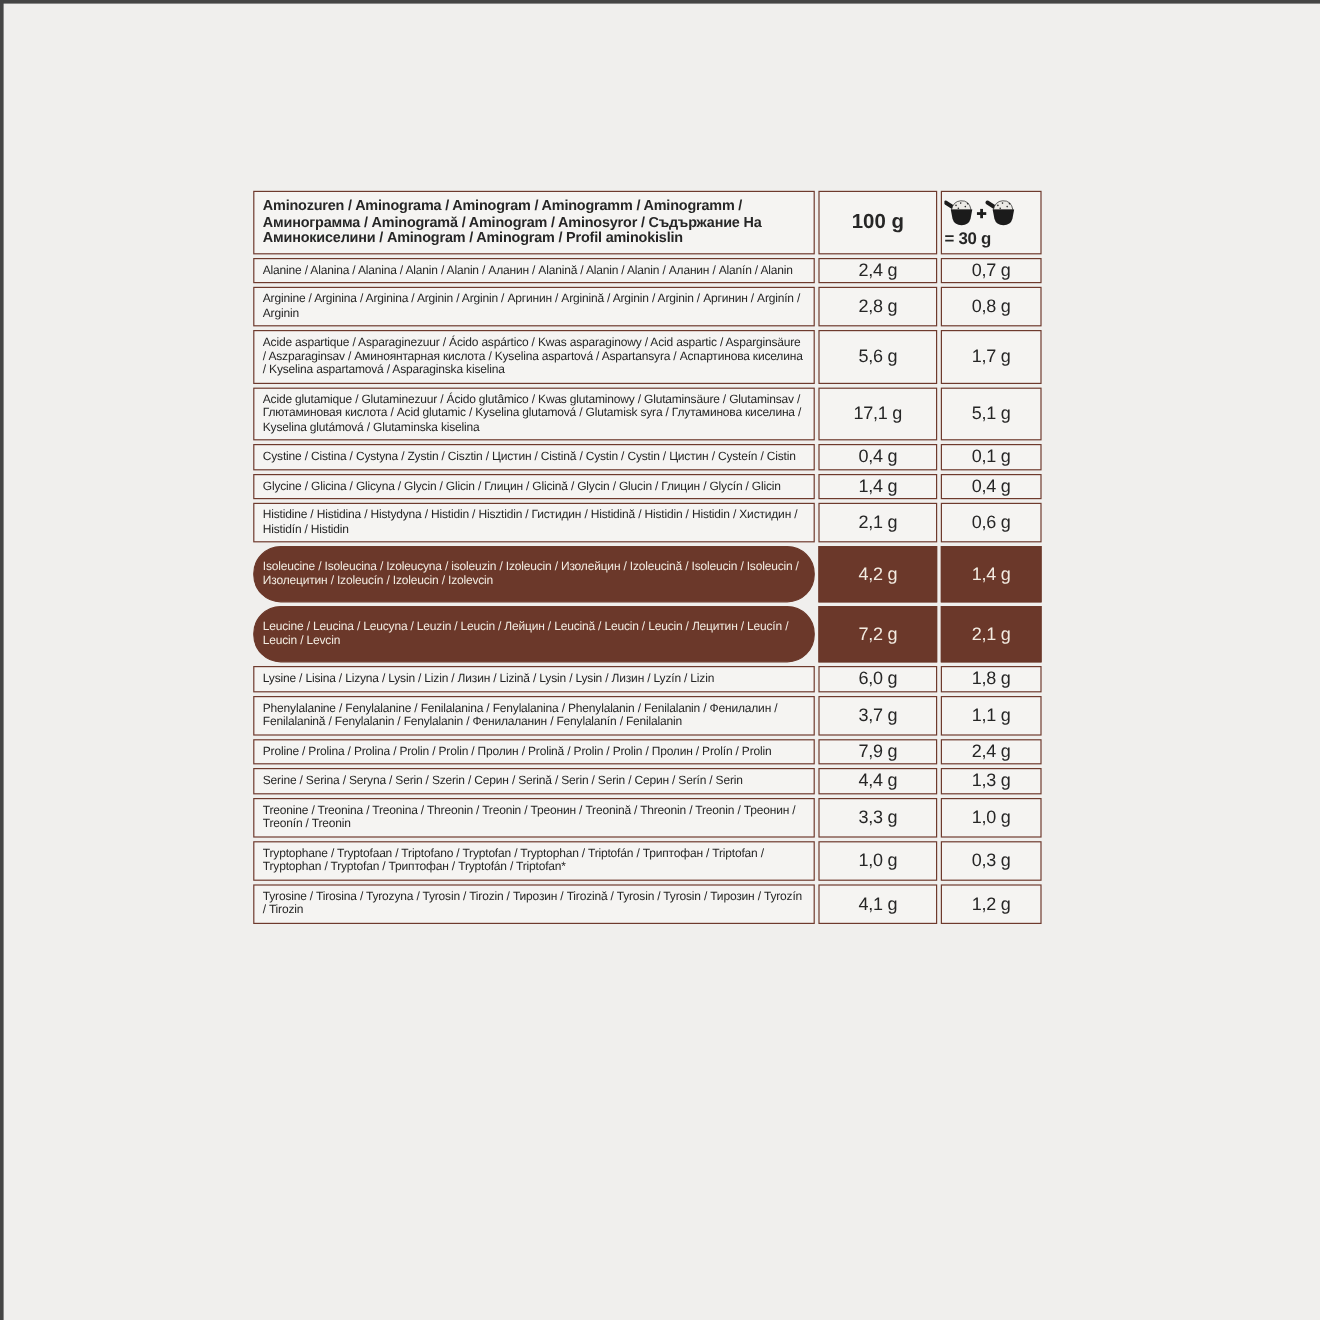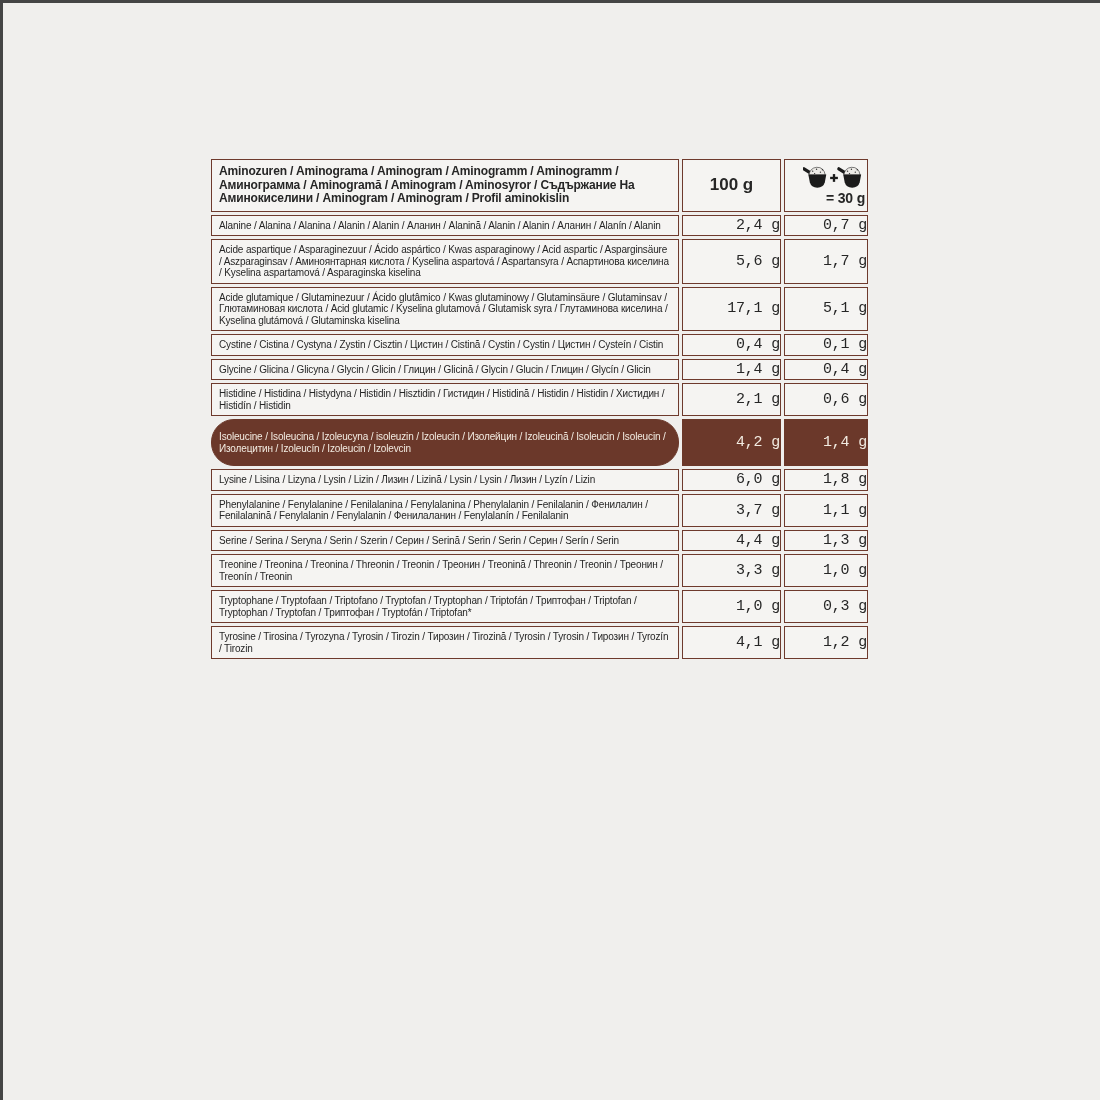--- a/index.html
+++ b/index.html
@@ -49,33 +49,32 @@
     letter-spacing:-0.15px;
     padding:4px 7px;
   }
   th.name-cell{
     font-size:12px;
     line-height:13.5px;
     font-weight:bold;
     padding:5px 7px;
   }
   td.val-cell{
-    text-align:right;
+    text-align:center;
     font-size:15px;
     letter-spacing:-0.2px;
-    font-family:Liberation Mono, monospace;
   }
   th.head-100{
     text-align:center;
     font-size:17px;
     font-weight:bold;
     margin-left:28px;
   }
   th.head-scoop{
-    text-align:right;
+    text-align:left;
     padding:3px 2px;
   }
   .scoops{line-height:0;}
   .scoop-label{
     font-size:14px;
     font-weight:bold;
     letter-spacing:-0.2px;
     margin-top:0px;
   }
   tr.hl td{
@@ -133,20 +132,25 @@
       </th>
     </tr>
   </thead>
   <tbody>
       <tr>
         <td class="name-cell">Alanine / Alanina / Alanina / Alanin / Alanin / Аланин / Alanină / Alanin / Alanin / Аланин / Alanín / Alanin</td>
         <td class="val-cell">2,4 g</td>
         <td class="val-cell">0,7 g</td>
       </tr>
       <tr>
+        <td class="name-cell">Arginine / Arginina / Arginina / Arginin / Arginin / Аргинин / Arginină / Arginin / Arginin / Аргинин / Arginín / Arginin</td>
+        <td class="val-cell">2,8 g</td>
+        <td class="val-cell">0,8 g</td>
+      </tr>
+      <tr>
         <td class="name-cell">Acide aspartique / Asparaginezuur / Ácido aspártico / Kwas asparaginowy / Acid aspartic / Asparginsäure / Aszparaginsav / Аминоянтарная кислота / Kyselina aspartová / Aspartansyra / Аспартинова киселина / Kyselina aspartamová / Asparaginska kiselina</td>
         <td class="val-cell">5,6 g</td>
         <td class="val-cell">1,7 g</td>
       </tr>
       <tr>
         <td class="name-cell">Acide glutamique / Glutaminezuur / Ácido glutâmico / Kwas glutaminowy / Glutaminsäure / Glutaminsav / Глютаминовая кислота / Acid glutamic / Kyselina glutamová / Glutamisk syra / Глутаминова киселина / Kyselina glutámová / Glutaminska kiselina</td>
         <td class="val-cell">17,1 g</td>
         <td class="val-cell">5,1 g</td>
       </tr>
       <tr>
@@ -162,29 +166,39 @@
       <tr>
         <td class="name-cell">Histidine / Histidina / Histydyna / Histidin / Hisztidin / Гистидин / Histidină / Histidin / Histidin / Хистидин / Histidín / Histidin</td>
         <td class="val-cell">2,1 g</td>
         <td class="val-cell">0,6 g</td>
       </tr>
       <tr class="hl tall">
         <td class="name-cell">Isoleucine / Isoleucina / Izoleucyna / isoleuzin / Izoleucin / Изолейцин / Izoleucină / Isoleucin / Isoleucin / Изолецитин / Izoleucín / Izoleucin / Izolevcin</td>
         <td class="val-cell">4,2 g</td>
         <td class="val-cell">1,4 g</td>
       </tr>
+      <tr class="hl tall">
+        <td class="name-cell">Leucine / Leucina / Leucyna / Leuzin / Leucin / Лейцин / Leucină / Leucin / Leucin / Лецитин / Leucín / Leucin / Levcin</td>
+        <td class="val-cell">7,2 g</td>
+        <td class="val-cell">2,1 g</td>
+      </tr>
       <tr>
         <td class="name-cell">Lysine / Lisina / Lizyna / Lysin / Lizin / Лизин / Lizină / Lysin / Lysin / Лизин / Lyzín / Lizin</td>
         <td class="val-cell">6,0 g</td>
         <td class="val-cell">1,8 g</td>
       </tr>
       <tr>
         <td class="name-cell">Phenylalanine / Fenylalanine / Fenilalanina / Fenylalanina / Phenylalanin / Fenilalanin / Фенилалин / Fenilalanină / Fenylalanin / Fenylalanin / Фенилаланин / Fenylalanín / Fenilalanin</td>
         <td class="val-cell">3,7 g</td>
         <td class="val-cell">1,1 g</td>
+      </tr>
+      <tr>
+        <td class="name-cell">Proline / Prolina / Prolina / Prolin / Prolin / Пролин / Prolină / Prolin / Prolin / Пролин / Prolín / Prolin</td>
+        <td class="val-cell">7,9 g</td>
+        <td class="val-cell">2,4 g</td>
       </tr>
       <tr>
         <td class="name-cell">Serine / Serina / Seryna / Serin / Szerin / Серин / Serină / Serin / Serin / Серин / Serín / Serin</td>
         <td class="val-cell">4,4 g</td>
         <td class="val-cell">1,3 g</td>
       </tr>
       <tr>
         <td class="name-cell">Treonine / Treonina / Treonina / Threonin / Treonin / Треонин / Treonină / Threonin / Treonin / Треонин / Treonín / Treonin</td>
         <td class="val-cell">3,3 g</td>
         <td class="val-cell">1,0 g</td>

